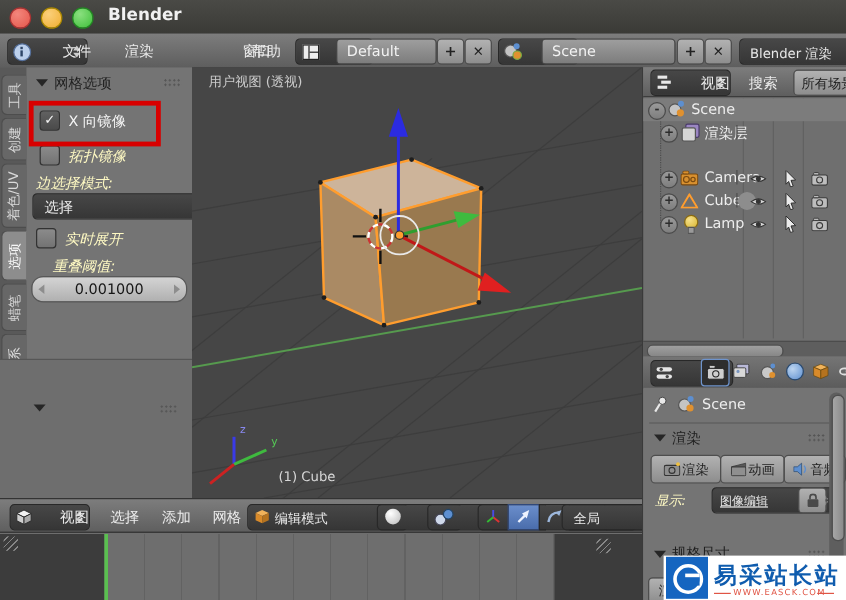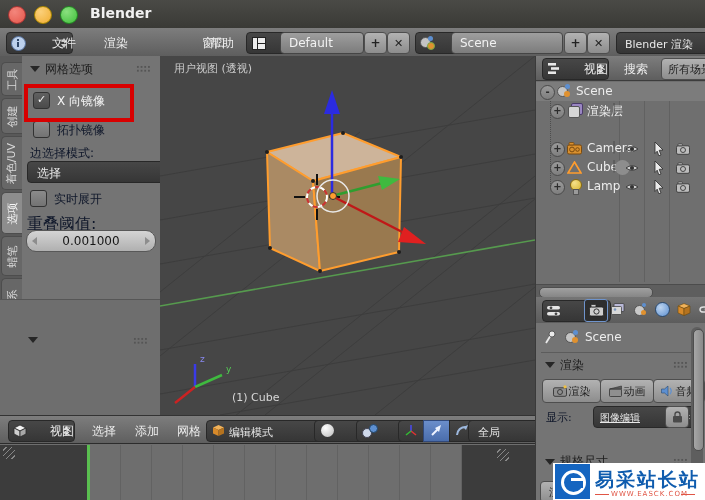--- a/index.html
+++ b/index.html
@@ -20,21 +20,21 @@
   .dots{width:15px;height:8px;background-image:radial-gradient(#555 34%,transparent 36%);background-size:3.7px 3.8px;}
   .cb{width:15px;height:15px;border-radius:3px;background:linear-gradient(#616161,#4a4a4a);border:1px solid #323232;
       color:#f4f4f4;font-size:11px;line-height:14px;text-align:center;font-weight:bold;}
   .cb.light{background:linear-gradient(#8b8b8b,#737373);}
   .vtab{position:absolute;left:1px;width:20px;background:#676767;border:1px solid #4d4d4d;border-right:none;
         border-radius:5px 0 0 5px;display:flex;align-items:center;justify-content:center;}
   .vtab span{transform:rotate(-90deg);white-space:nowrap;font-size:11px;color:#d9d9d9;}
   .vtab.active{background:#8d8d8d;}
   .vtab.active span{color:#f7f7f7;}
   .phead{color:#1f1f1f;font-size:12px;}
-  .darklabel{color:#0f172a;font-size:11px;}
+  .darklabel{color:#fef9c3;font-size:11px;font-style:italic;}
   .grip{width:12px;height:12px;background:repeating-linear-gradient(135deg,transparent 0 2px,#9a9a9a 2px 3px,transparent 3px 4px);opacity:.8;}
   .pill{background:linear-gradient(#d4d4d4,#b0b0b0);border:1px solid #585858;border-radius:10px;color:#161616;}
   .tri-l{width:0;height:0;border-top:4px solid transparent;border-bottom:4px solid transparent;border-right:5px solid #8d8d8d;}
   .tri-r{width:0;height:0;border-top:4px solid transparent;border-bottom:4px solid transparent;border-left:5px solid #8d8d8d;}
   .sep-v{width:1px;background:#616161;}
   .olabel{color:#ededed;font-size:12px;}
   .expander{width:13px;height:13px;border-radius:50%;background:linear-gradient(#9a9a9a,#7e7e7e);border:1px solid #4a4a4a;
             color:#2c2c2c;font-size:10px;line-height:11px;text-align:center;font-weight:bold;}
   .tabicon{width:22px;height:21px;display:flex;align-items:center;justify-content:center;border-radius:3px;}
   .tabicon.active{background:#2e2e2e;border:1px solid #6f94cc;}
@@ -142,21 +142,21 @@
 
     <div class="abs darklabel" style="left:30px;top:89px;font-size:12px;">边选择模式:</div>
     <div class="abs ddark" style="left:27px;top:105px;width:126px;height:20px;">
       <span class="abs" style="left:9px;top:3px;">选择</span>
       <span class="spin"></span>
     </div>
 
     <div class="abs cb light" style="left:30px;top:134px;"></div>
     <div class="abs darklabel" style="left:54px;top:135px;font-size:12px;">实时展开</div>
 
-    <div class="abs darklabel" style="left:27px;top:158px;font-size:16px;">重叠阈值:</div>
+    <div class="abs darklabel" style="left:44px;top:158px;font-size:12px;">重叠阈值:</div>
     <div class="abs pill" style="left:26px;top:174px;width:128px;height:20px;">
       <span class="abs tri-l" style="left:5px;top:6px;"></span>
       <span class="abs tri-r" style="right:5px;top:6px;"></span>
       <span class="abs" style="left:0;top:3px;width:100%;text-align:center;">0.001000</span>
     </div>
 
     <div class="abs" style="left:0;top:243px;width:160px;height:1px;background:#565656;"></div>
     <div class="abs" style="left:0;top:244px;width:160px;height:115px;background:#6e6e6e;"></div>
     <div class="abs caret" style="left:28px;top:281px;"></div>
     <div class="abs dots" style="left:133px;top:281px;"></div>

